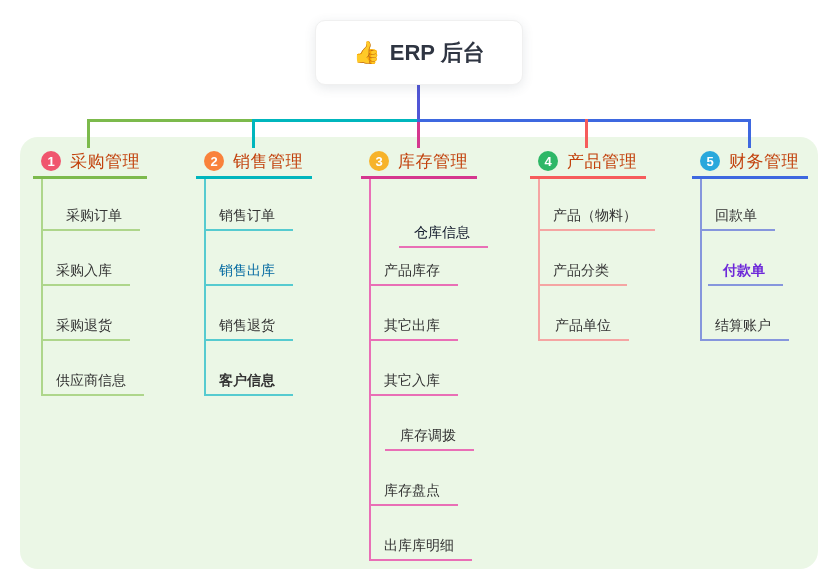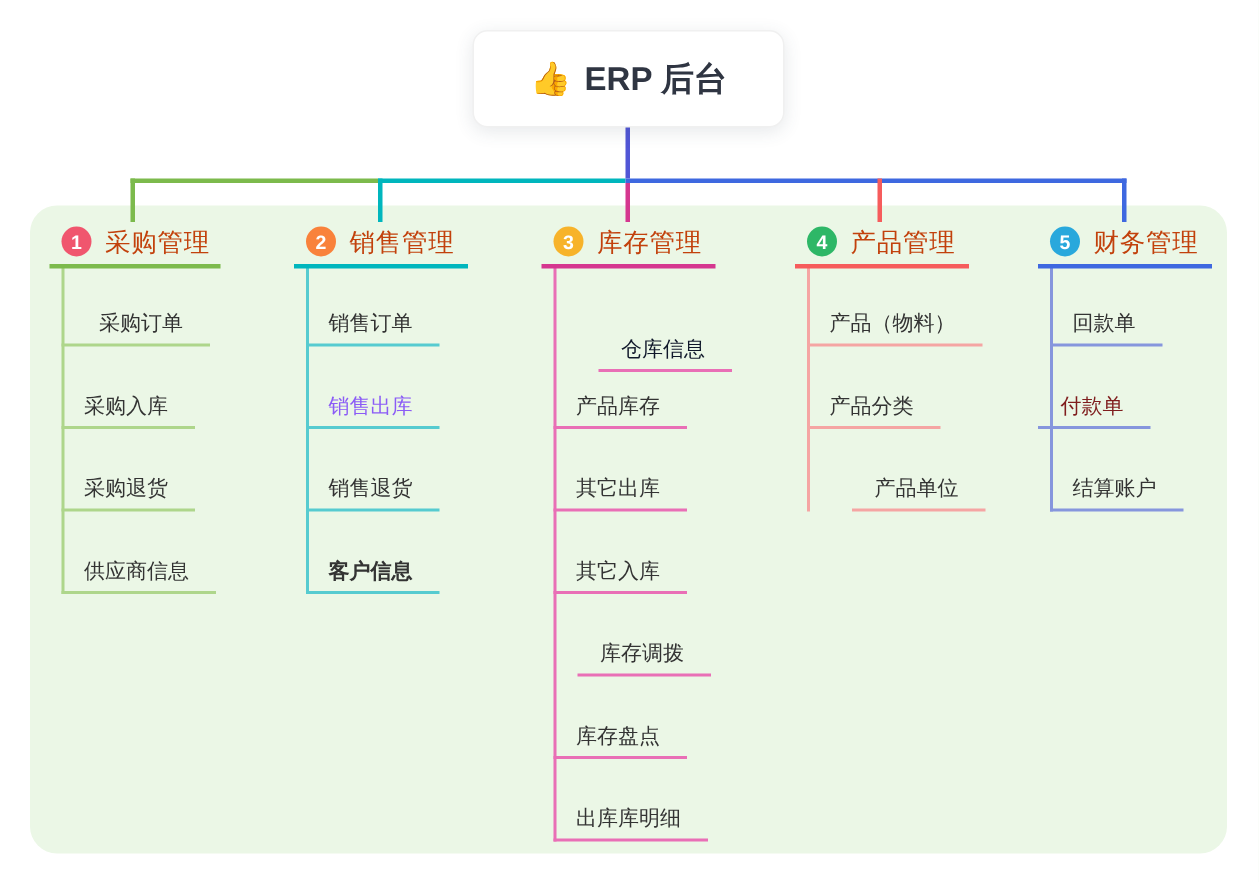--- a/index.html
+++ b/index.html
@@ -124,21 +124,21 @@
       <div class="child-node" style="left: 41px; top: 205px; border-bottom-color: rgb(174, 214, 139); color: rgb(51, 51, 51); padding-left: 25px;">采购订单</div>
       <div class="child-node" style="left: 41px; top: 260px; border-bottom-color: rgb(174, 214, 139); color: rgb(51, 51, 51);">采购入库</div>
       <div class="child-node" style="left: 41px; top: 315px; border-bottom-color: rgb(174, 214, 139); color: rgb(51, 51, 51); text-align: right;">采购退货</div>
       <div class="child-node" style="left: 41px; top: 370px; border-bottom-color: rgb(174, 214, 139); color: rgb(51, 51, 51); text-align: center;">供应商信息</div>
       <div class="branch-header" style="left: 196px; width: 116px; border-bottom-color: rgb(0, 182, 189);">
         <span class="badge" style="background: rgb(249, 130, 59);">2</span>
         <span class="branch-label">销售管理</span>
       </div>
       <div class="spine" style="left: 204px; top: 178px; height: 218px; background: rgb(86, 203, 208);"></div>
       <div class="child-node" style="left: 204px; top: 205px; border-bottom-color: rgb(86, 203, 208); color: rgb(51, 51, 51);">销售订单</div>
-      <div class="child-node" style="left: 204px; top: 260px; border-bottom-color: rgb(86, 203, 208); color: #8b5cf6;">销售出库</div>
+      <div class="child-node" style="left: 204px; top: 260px; border-bottom-color: rgb(86, 203, 208); color: #0369a1;">销售出库</div>
       <div class="child-node" style="left: 204px; top: 315px; border-bottom-color: rgb(86, 203, 208); color: rgb(51, 51, 51);">销售退货</div>
       <div class="child-node" style="left: 204px; top: 370px; border-bottom-color: rgb(86, 203, 208); color: rgb(51, 51, 51); font-weight: bold;">客户信息</div>
       <div class="branch-header" style="left: 361px; width: 116px; border-bottom-color: rgb(213, 55, 143);">
         <span class="badge" style="background: rgb(247, 179, 42);">3</span>
         <span class="branch-label">库存管理</span>
       </div>
       <div class="spine" style="left: 369px; top: 178px; height: 383px; background: rgb(233, 111, 182);"></div>
       <div class="child-node" style="left: 369px; top: 222px; border-bottom-color: rgb(233, 111, 182); color: #0f172a; margin-left: 30px;">仓库信息</div>
       <div class="child-node" style="left: 369px; top: 260px; border-bottom-color: rgb(233, 111, 182); color: rgb(51, 51, 51);">产品库存</div>
       <div class="child-node" style="left: 369px; top: 315px; border-bottom-color: rgb(233, 111, 182); color: rgb(51, 51, 51);">其它出库</div>
@@ -146,23 +146,23 @@
       <div class="child-node" style="left: 369px; top: 425px; border-bottom-color: rgb(233, 111, 182); color: rgb(51, 51, 51); margin-left: 16px;">库存调拨</div>
       <div class="child-node" style="left: 369px; top: 480px; border-bottom-color: rgb(233, 111, 182); color: rgb(51, 51, 51);">库存盘点</div>
       <div class="child-node" style="left: 369px; top: 535px; border-bottom-color: rgb(233, 111, 182); color: rgb(51, 51, 51);">出库库明细</div>
       <div class="branch-header" style="left: 530px; width: 116px; border-bottom-color: rgb(246, 92, 92);">
         <span class="badge" style="background: rgb(46, 183, 103);">4</span>
         <span class="branch-label">产品管理</span>
       </div>
       <div class="spine" style="left: 538px; top: 178px; height: 163px; background: rgb(245, 165, 163);"></div>
       <div class="child-node" style="left: 538px; top: 205px; border-bottom-color: rgb(245, 165, 163); color: rgb(51, 51, 51);">产品（物料）</div>
       <div class="child-node" style="left: 538px; top: 260px; border-bottom-color: rgb(245, 165, 163); color: rgb(51, 51, 51);">产品分类</div>
-      <div class="child-node" style="left: 568px; top: 315px; border-bottom-color: rgb(245, 165, 163); color: rgb(51, 51, 51);">产品单位</div>
+      <div class="child-node" style="left: 540px; top: 315px; border-bottom-color: rgb(245, 165, 163); color: rgb(51, 51, 51);">产品单位</div>
       <div class="branch-header" style="left: 692px; width: 116px; border-bottom-color: rgb(62, 104, 224);">
         <span class="badge" style="background: rgb(41, 168, 220);">5</span>
         <span class="branch-label">财务管理</span>
       </div>
       <div class="spine" style="left: 700px; top: 178px; height: 163px; background: rgb(134, 150, 221);"></div>
       <div class="child-node" style="left: 700px; top: 205px; border-bottom-color: rgb(134, 150, 221); color: rgb(51, 51, 51); text-align: center;">回款单</div>
-      <div class="child-node" style="left: 692px; top: 260px; border-bottom-color: rgb(134, 150, 221); color: #7f1d1d;">付款单</div>
+      <div class="child-node" style="left: 708px; top: 260px; border-bottom-color: rgb(134, 150, 221); color: #6d28d9; font-weight: bold;">付款单</div>
       <div class="child-node" style="left: 700px; top: 315px; border-bottom-color: rgb(134, 150, 221); color: rgb(51, 51, 51);">结算账户</div>
     </div>
 </div>
 
 </body></html>

